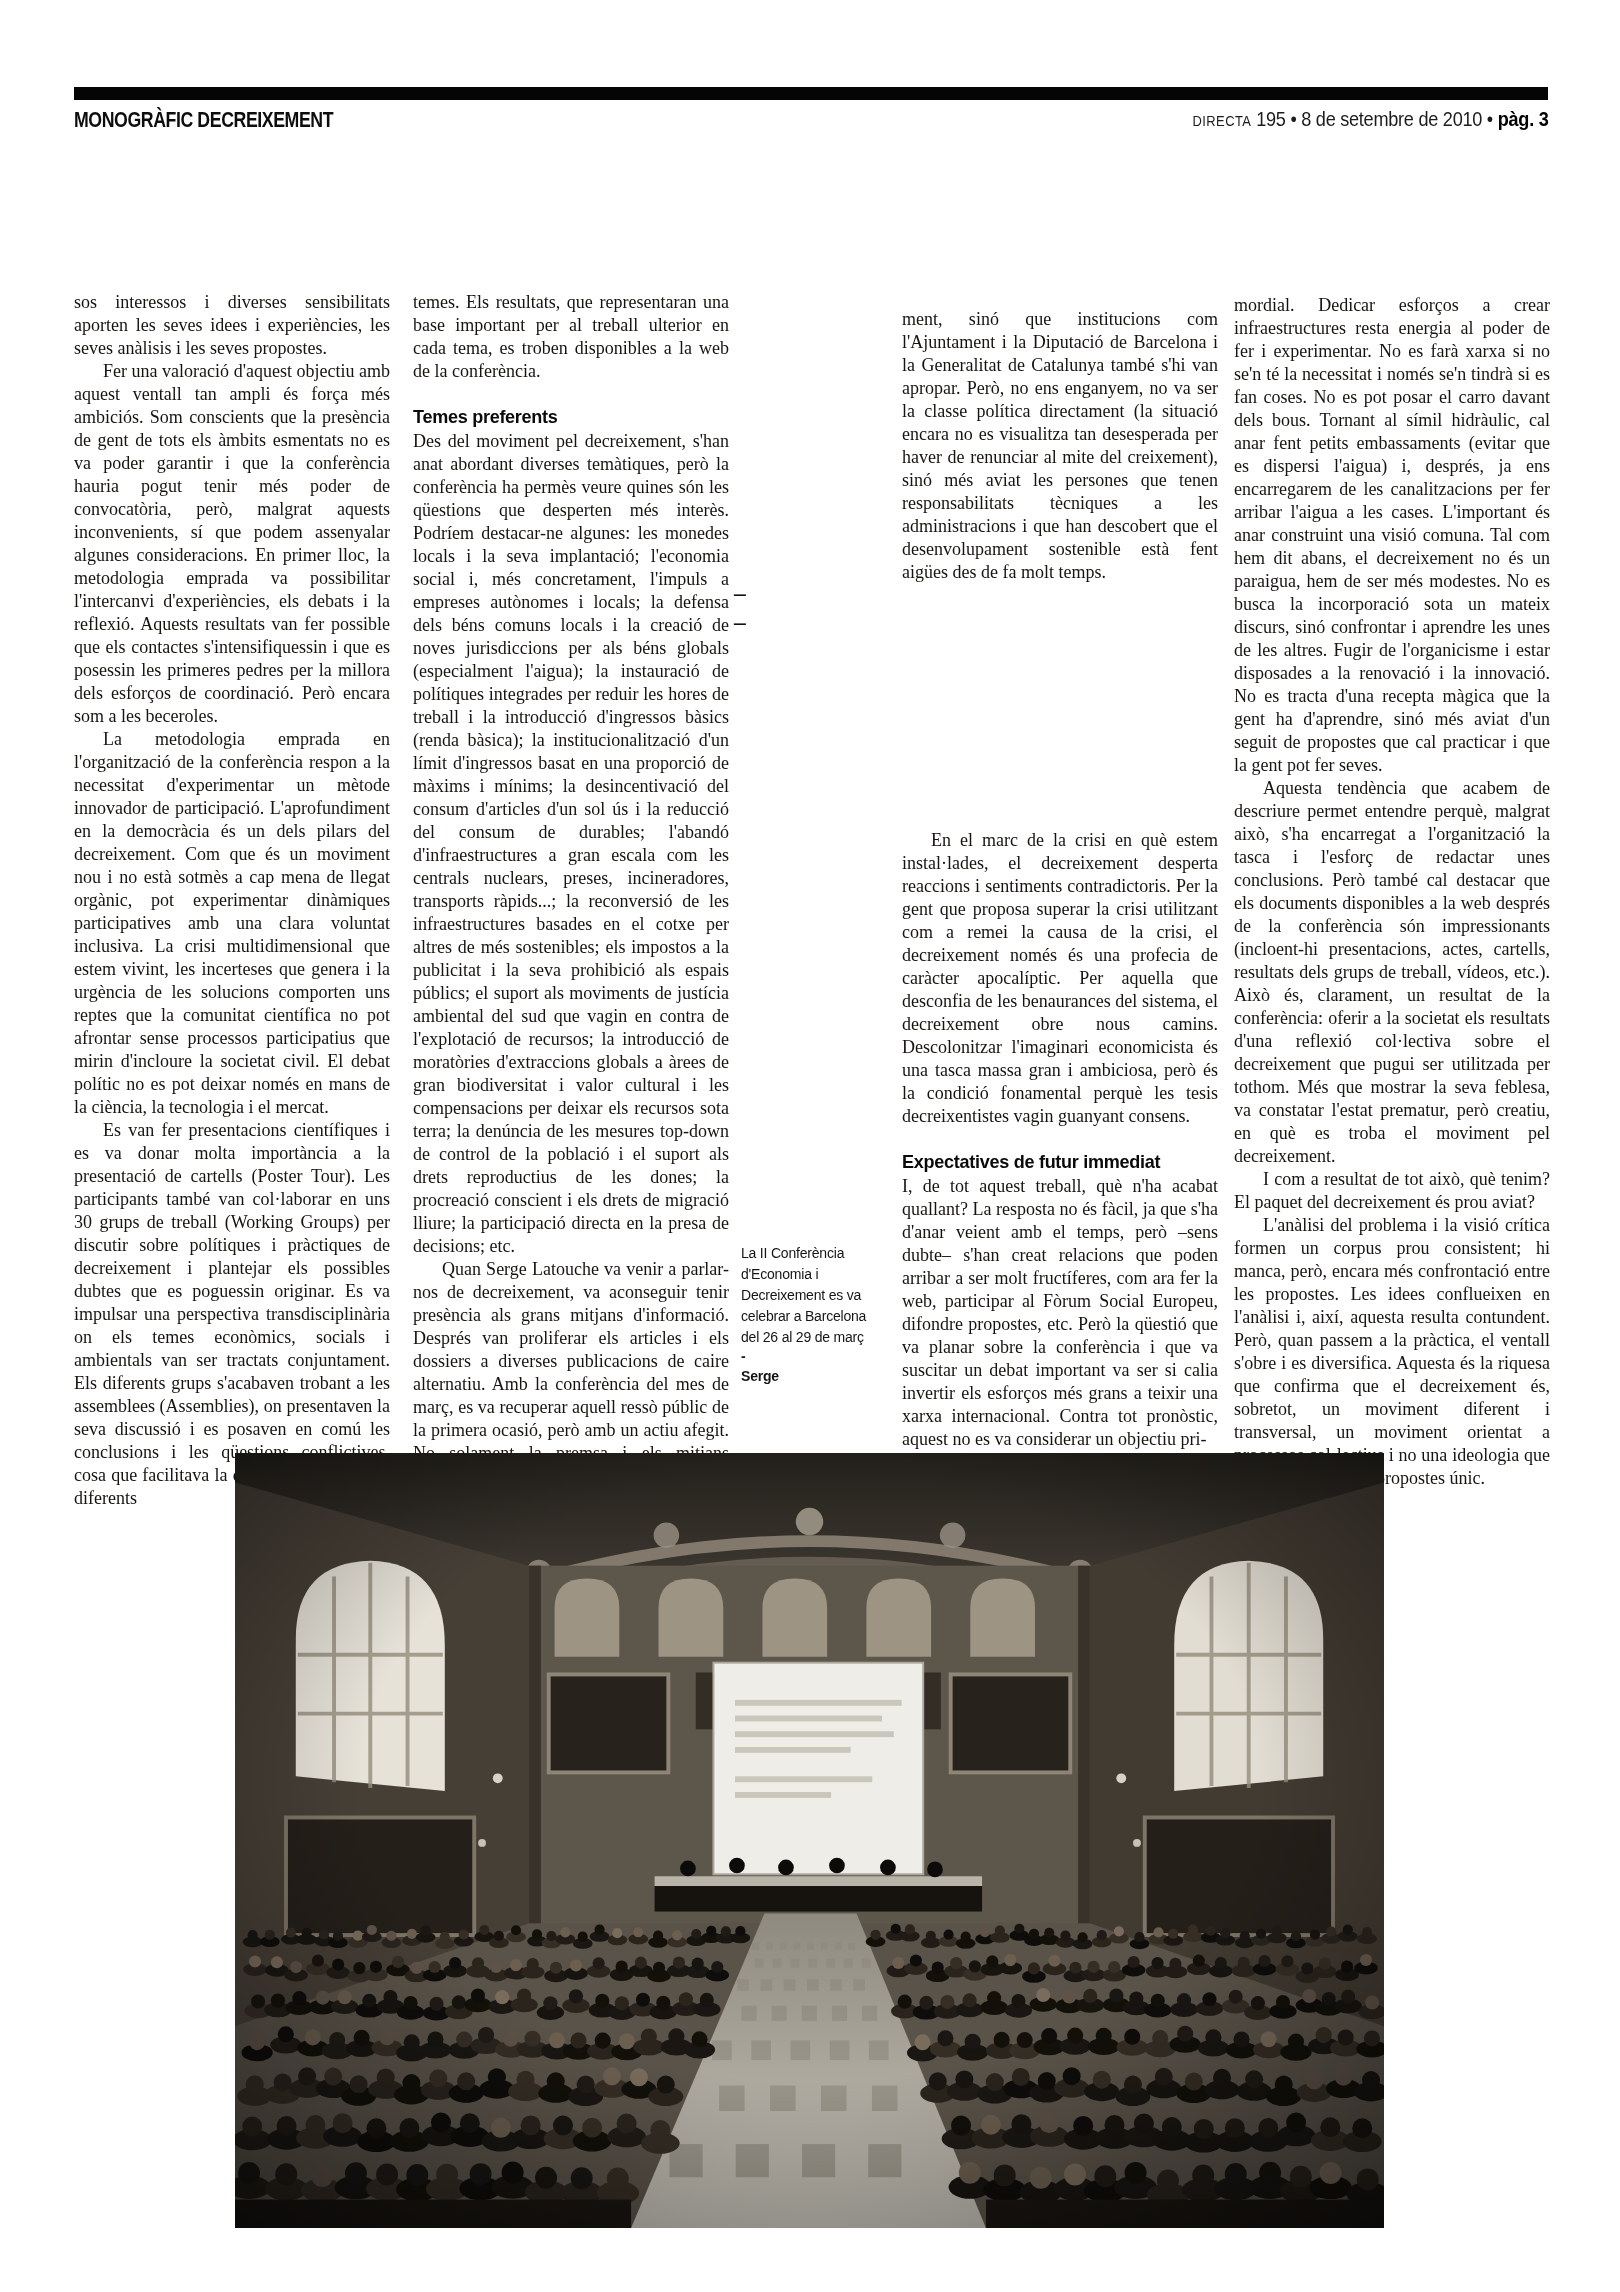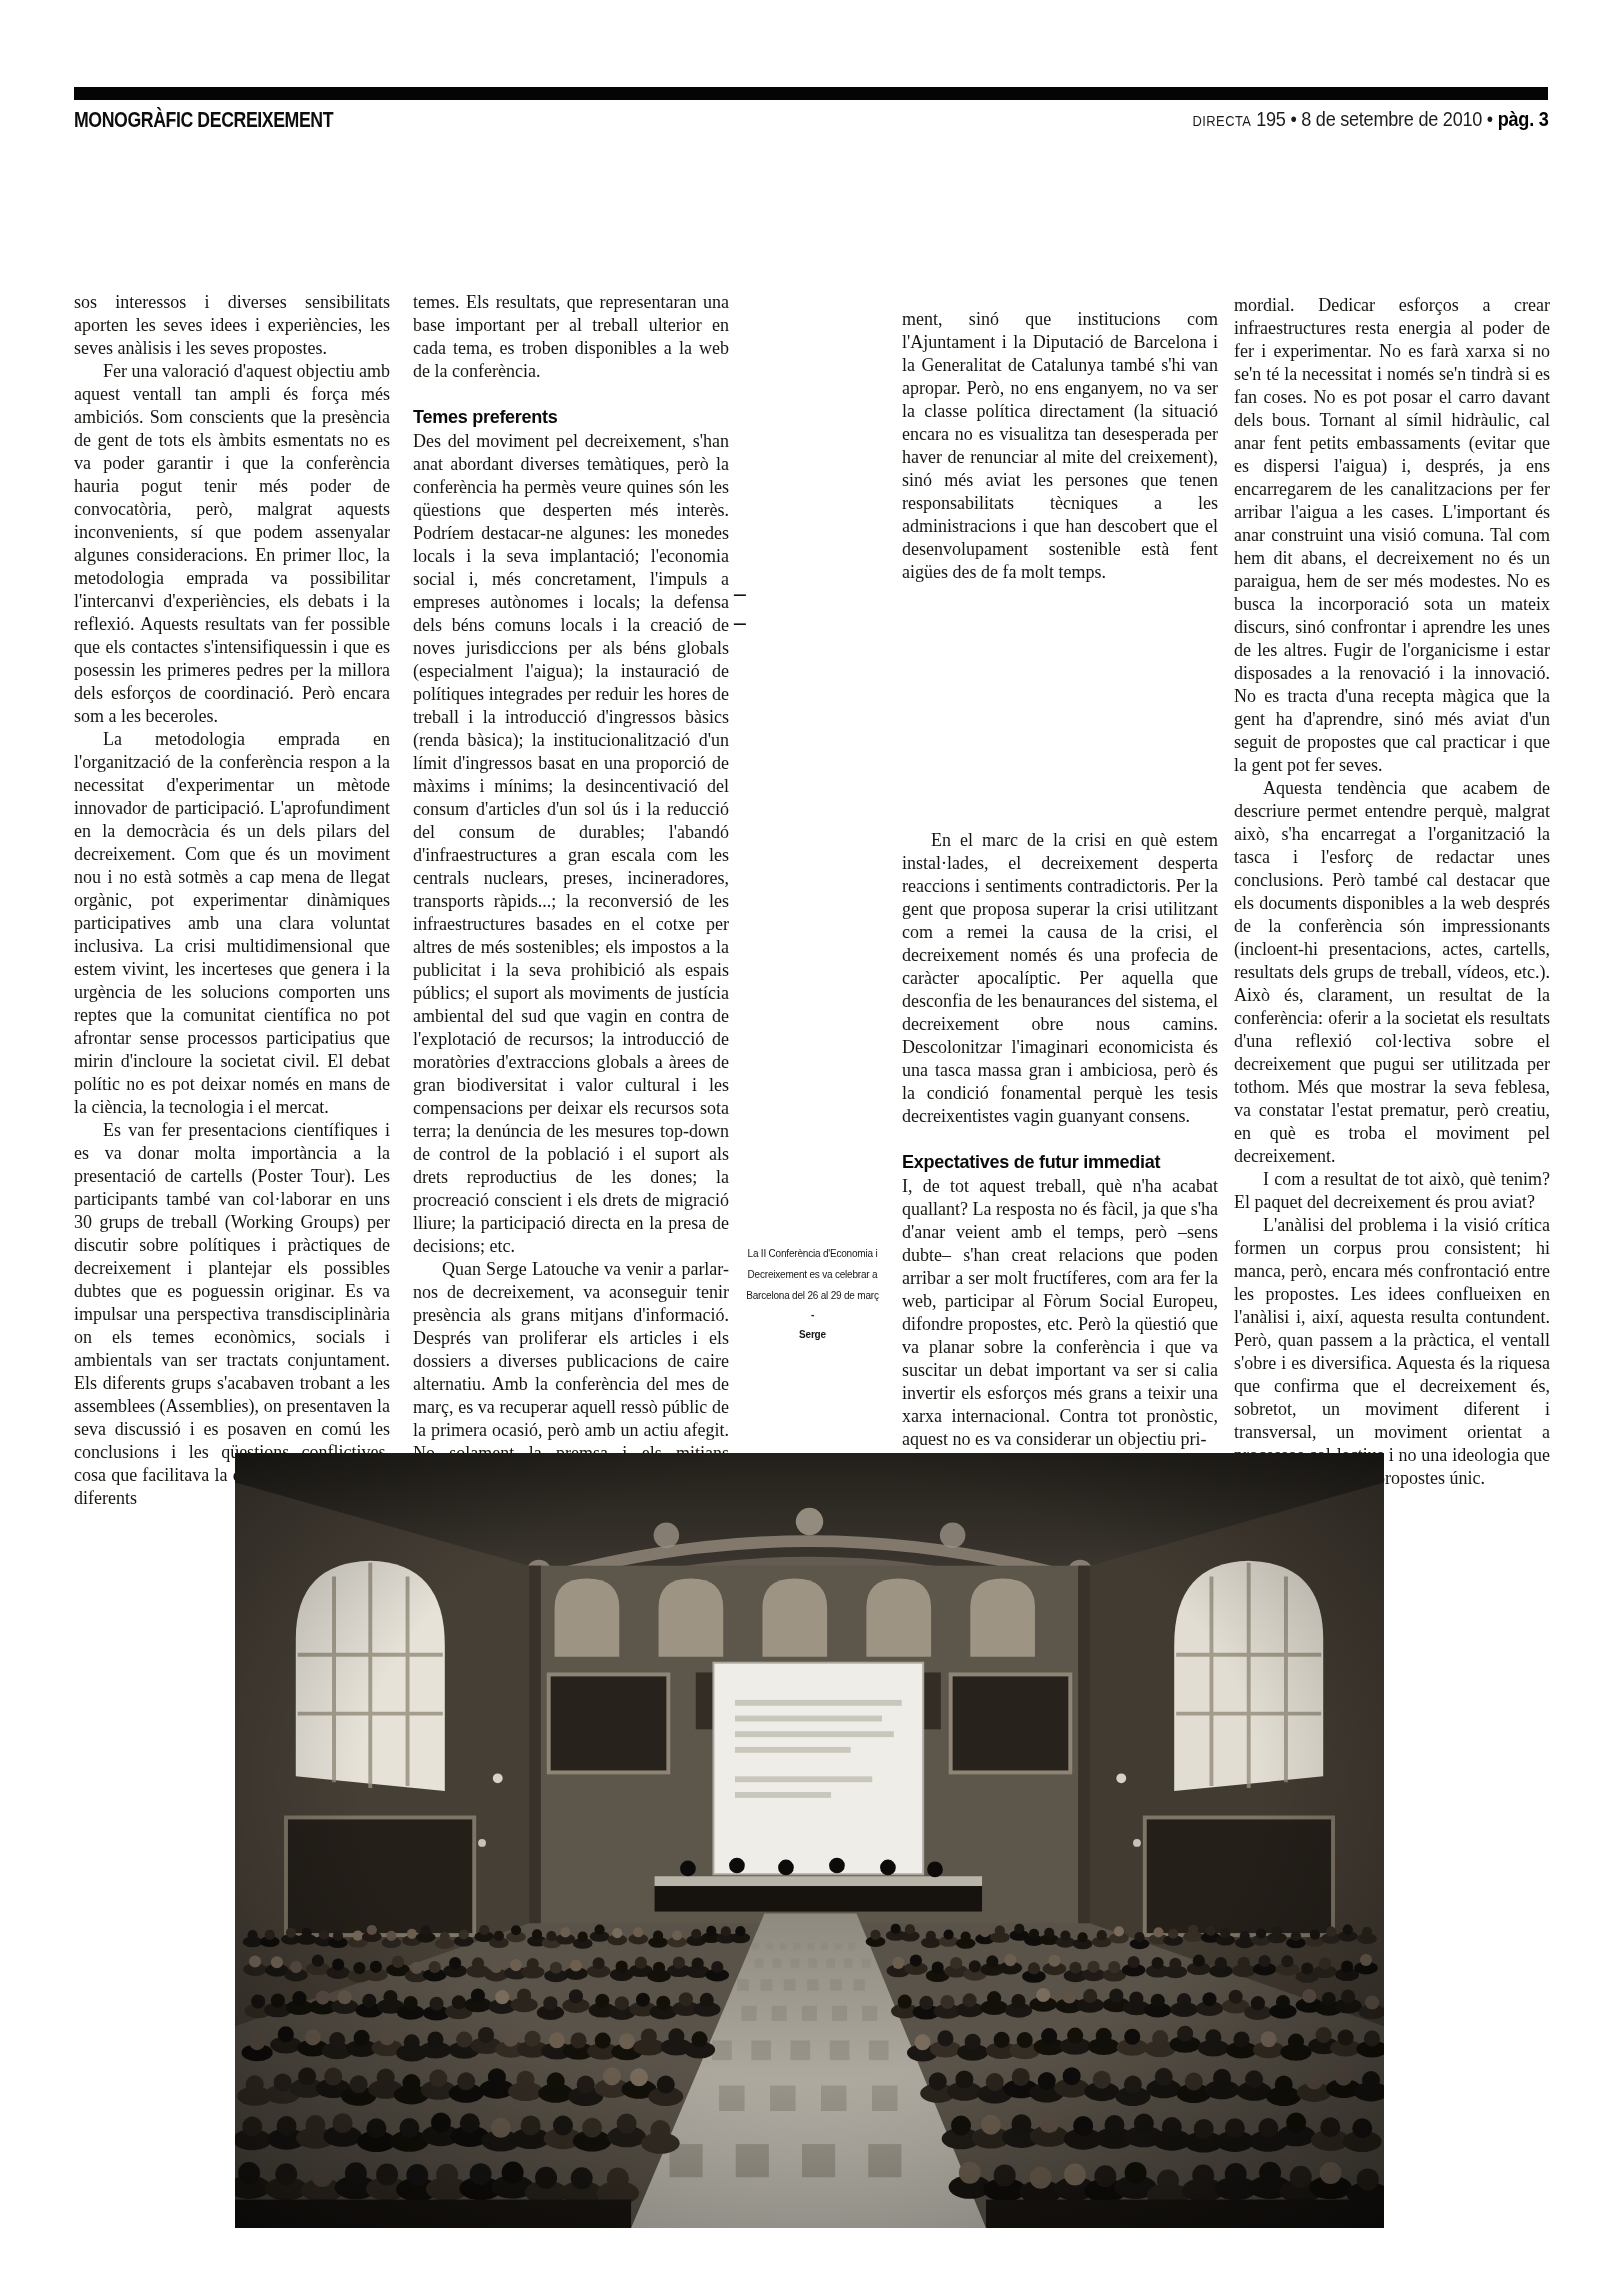--- a/index.html
+++ b/index.html
@@ -36,22 +36,22 @@
   }
   .pullquote{
     position:absolute;left:734px;top:583px;width:484px;text-align:left;
     font-style:italic;font-size:28px;line-height:36px;color:#0e0c09;
   }
   .pq-dash{font-style:normal;font-weight:bold;font-size:23.5px;line-height:21.6px;color:#111;}
   .pq-dash.top{display:block;margin-bottom:7.8px;}
   .pq-dash.bottom{display:block;margin-top:5.9px;}
   .caption{
     position:absolute;left:741px;top:1243px;width:143px;
-    font-family:"Liberation Sans",sans-serif;font-size:10px;line-height:21px;
-    color:#151515;text-align:center;letter-spacing:-0.2px;
+    font-family:"Liberation Sans",sans-serif;font-size:14px;line-height:21px;
+    color:#151515;text-align:left;letter-spacing:-0.2px;
   }
   .caption .cap-dash{font-weight:bold;line-height:17.6px;}
   .caption .cap-credit{font-weight:bold;}
   .photo{
     position:absolute;left:235px;top:1453px;width:1149px;height:775px;
     background:#55504a;overflow:hidden;
   }
   .photo svg{display:block;}
 </style>
 </head>

